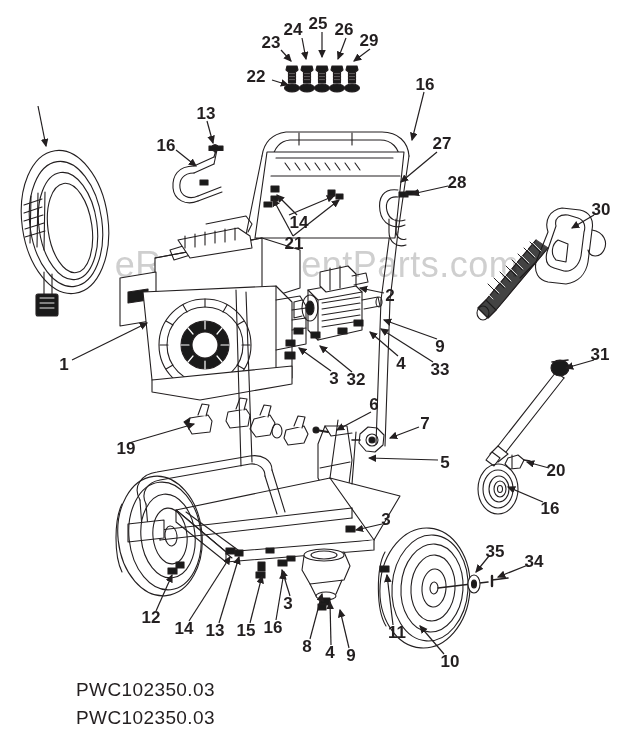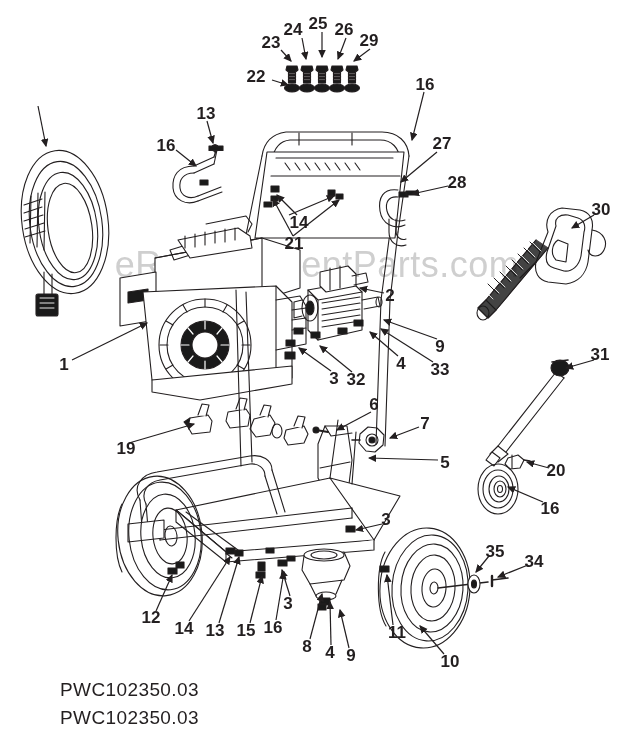--- a/index.html
+++ b/index.html
@@ -20,21 +20,21 @@
   }
   #diagram-svg {
     position: absolute;
     left: 0;
     top: 0;
     width: 634px;
     height: 750px;
   }
   .footer-block {
     position: absolute;
-    left: 60px;
+    left: 76px;
     top: 676px;
     width: 400px;
   }
   .footer-line {
     font-family: "Liberation Sans", sans-serif;
     font-size: 19px;
     color: #231f20;
     letter-spacing: 0.4px;
     line-height: 28px;
     white-space: nowrap;

